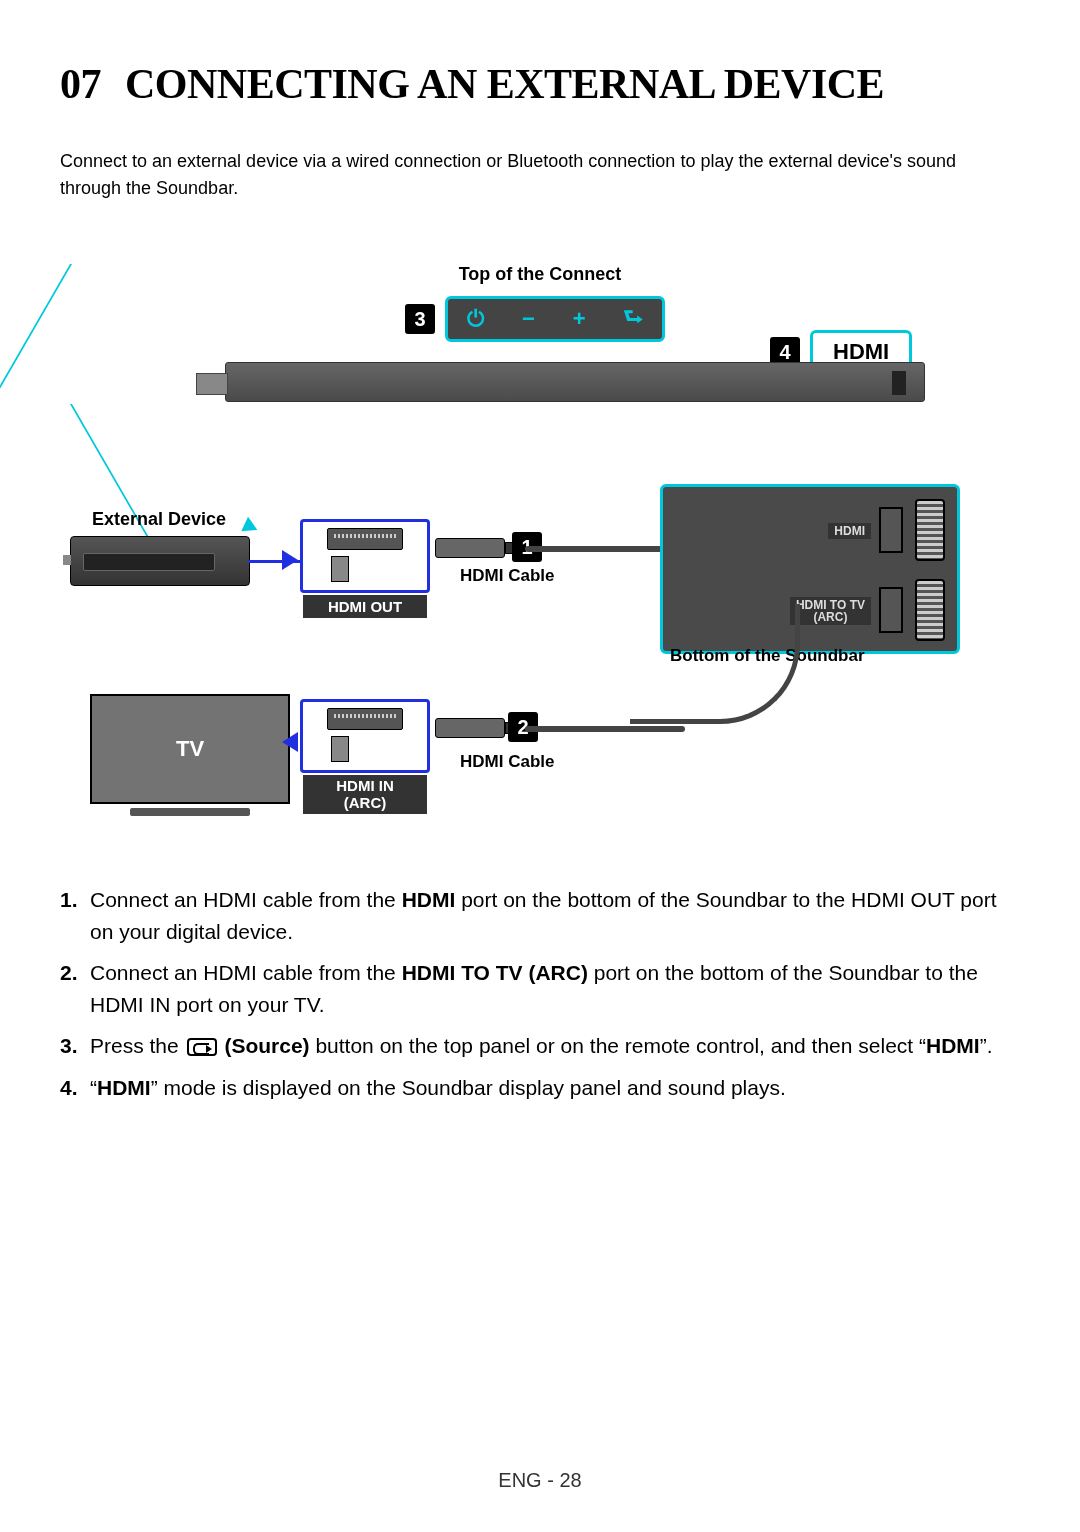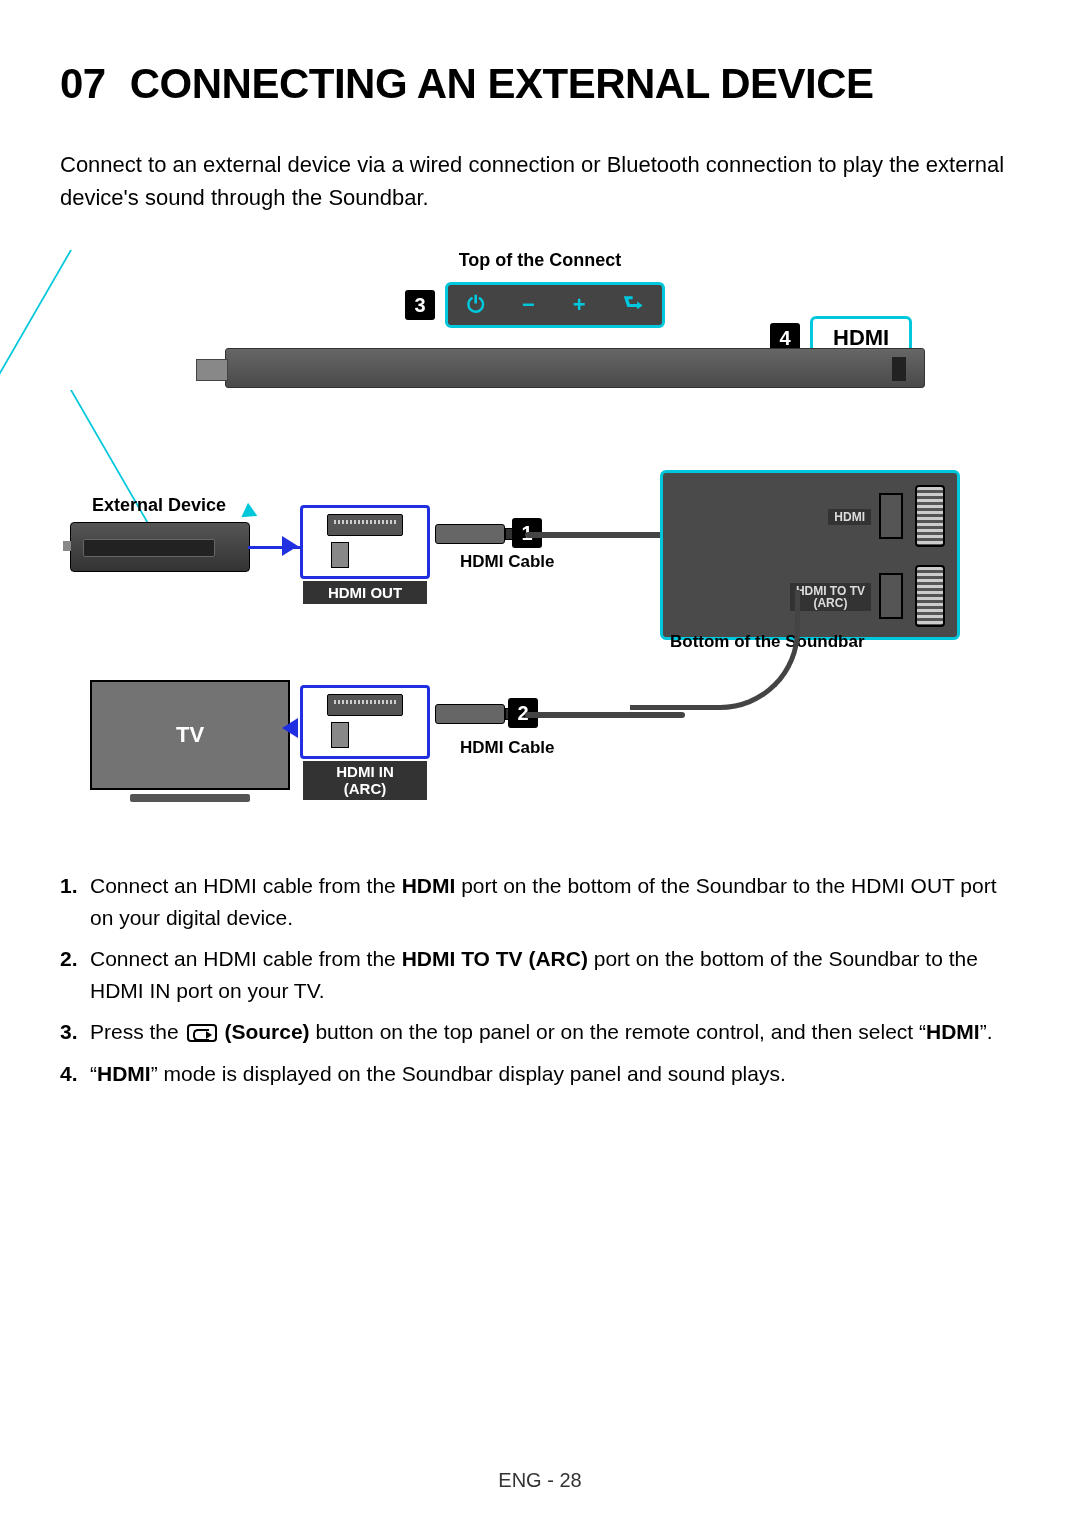--- a/index.html
+++ b/index.html
@@ -13,26 +13,27 @@
   }
   .page {
     padding: 60px 60px 0 60px;
   }
   .chapter-title {
     font-size: 42px;
     font-weight: 800;
     letter-spacing: -0.5px;
     margin-bottom: 40px;
     font-stretch: condensed;
+    font-family: Liberation Serif, serif;
   }
   .chapter-title .num { margin-right: 24px; }
   .intro {
-    font-size: 22px;
+    font-size: 18px;
     line-height: 1.5;
-    margin-bottom: 36px;
+    margin-bottom: 62px;
   }
   .method-title {
     font-size: 28px;
     font-weight: 800;
     margin-bottom: 30px;
   }
   .diagram {
     position: relative;
     width: 940px;
     height: 590px;

